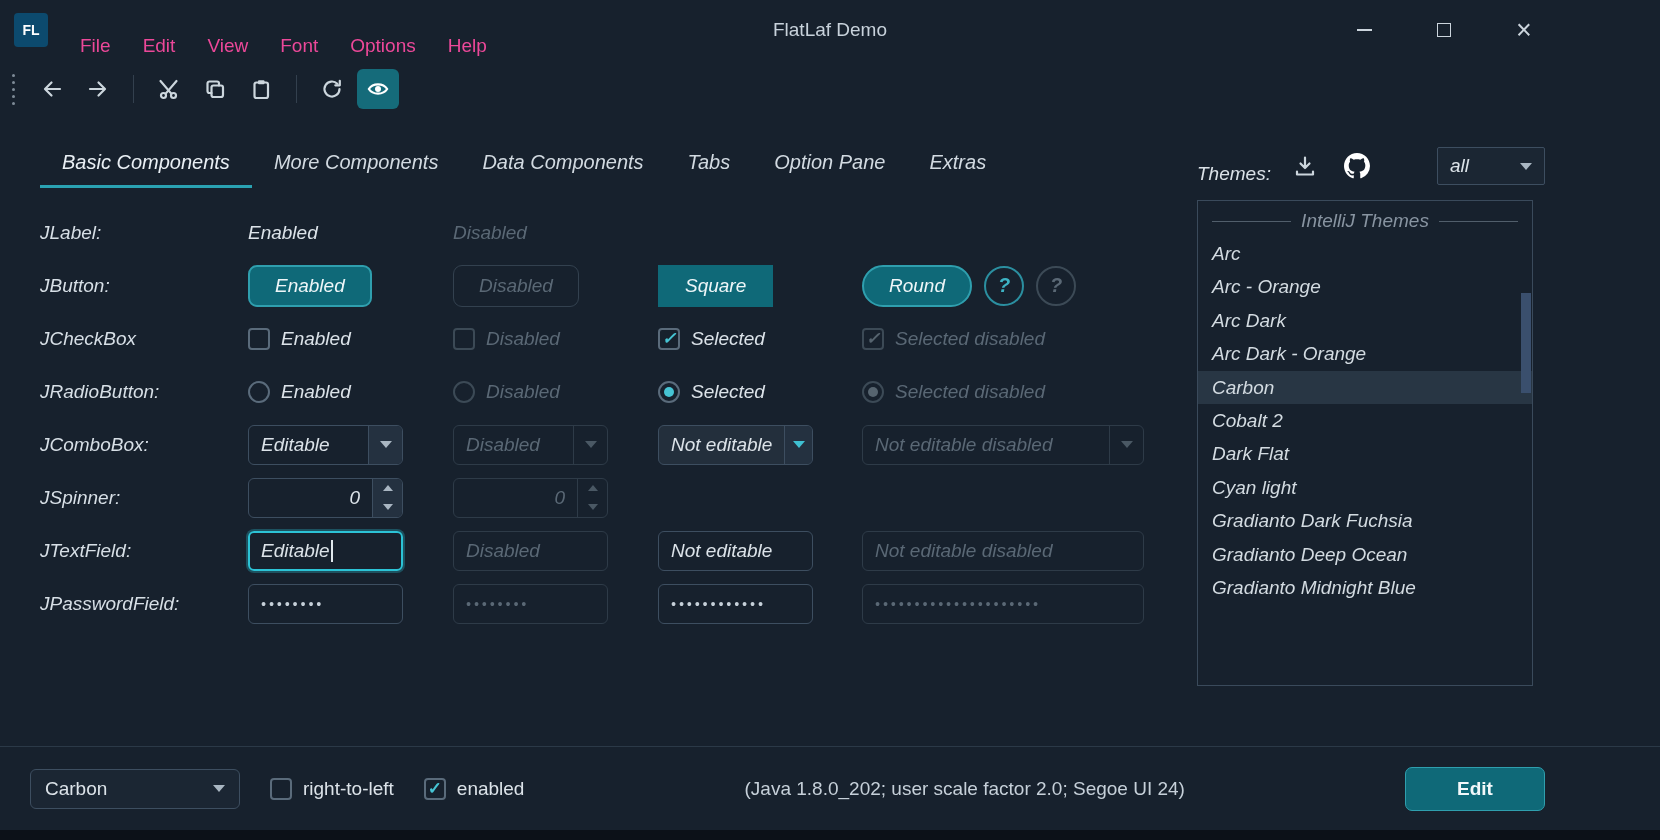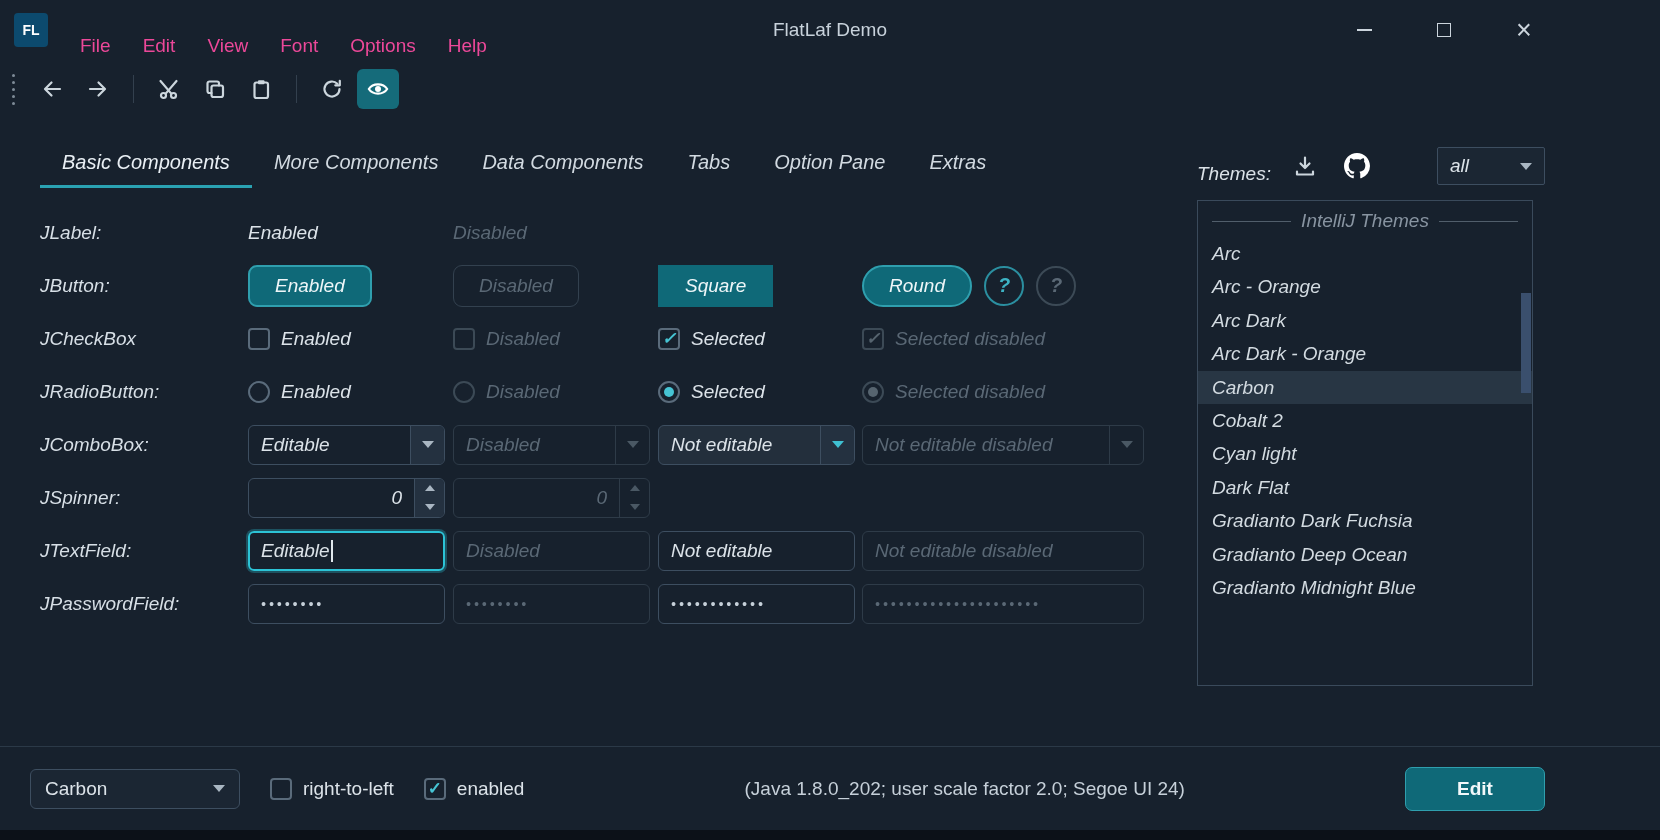--- a/index.html
+++ b/index.html
@@ -100,21 +100,21 @@
 
   
   .tf { height:40px; border:1px solid #3d4e60; border-radius:6px; display:flex; align-items:center;
         padding:0 12px; white-space:nowrap; }
   .tf.focused { border:2px solid #2cc3d6; box-shadow:0 0 0 2px rgba(44,195,214,.30); padding:0 11px; }
   .caret { width:2px; height:22px; background:#e0e8ed; margin-left:1px; }
   .tf.disabled { color:#5a6875; border-color:#2e3b48; }
   .tf.pw { font-size:14px; letter-spacing:3px; color:#c6d0d9; }
   .tf.pw.disabled { color:#5a6875; }
 
-  .w1 { width:197px; } .w4 { width:282px; }
+  .w1 { width:155px; } .w4 { width:282px; }
 
   
   .themes-area { position:absolute; left:1197px; top:28px; width:348px; }
   .themes-toprow { display:flex; align-items:center; height:40px; gap:16px; }
   .themes-label { color:#dbe2e8;margin-top:16px; }
   .icon-btn { width:36px; height:36px; display:flex; align-items:center; justify-content:center; border-radius:6px; }
   .icon-btn svg.lineicon { stroke:#ccd6dd; fill:none; stroke-width:2.2; stroke-linecap:round; stroke-linejoin:round; }
   .filter-combo { margin-left:auto; width:108px; height:38px; border:1px solid #3d4e60; border-radius:2px;
                   display:flex; align-items:center; padding:0 12px; gap:8px; background:#1b2633; }
   .filter-combo .val { flex:1; }
@@ -416,22 +416,22 @@
       <div class="theme-panel">
         <div class="group-header">
           <span>IntelliJ Themes</span>
         </div>
         <div class="theme-item">Arc</div>
         <div class="theme-item">Arc - Orange</div>
         <div class="theme-item">Arc Dark</div>
         <div class="theme-item">Arc Dark - Orange</div>
         <div class="theme-item selected">Carbon</div>
         <div class="theme-item">Cobalt 2</div>
+        <div class="theme-item">Dark Flat</div>
         <div class="theme-item">Cyan light</div>
-        <div class="theme-item">Dark Flat</div>
         <div class="theme-item">Gradianto Dark Fuchsia</div>
         <div class="theme-item">Gradianto Deep Ocean</div>
         <div class="theme-item">Gradianto Midnight Blue</div>
         <div class="scroll-thumb"></div>
       </div>
     </aside>
   </div>
 
   <footer class="bottombar">
     <div class="lf-combo">

